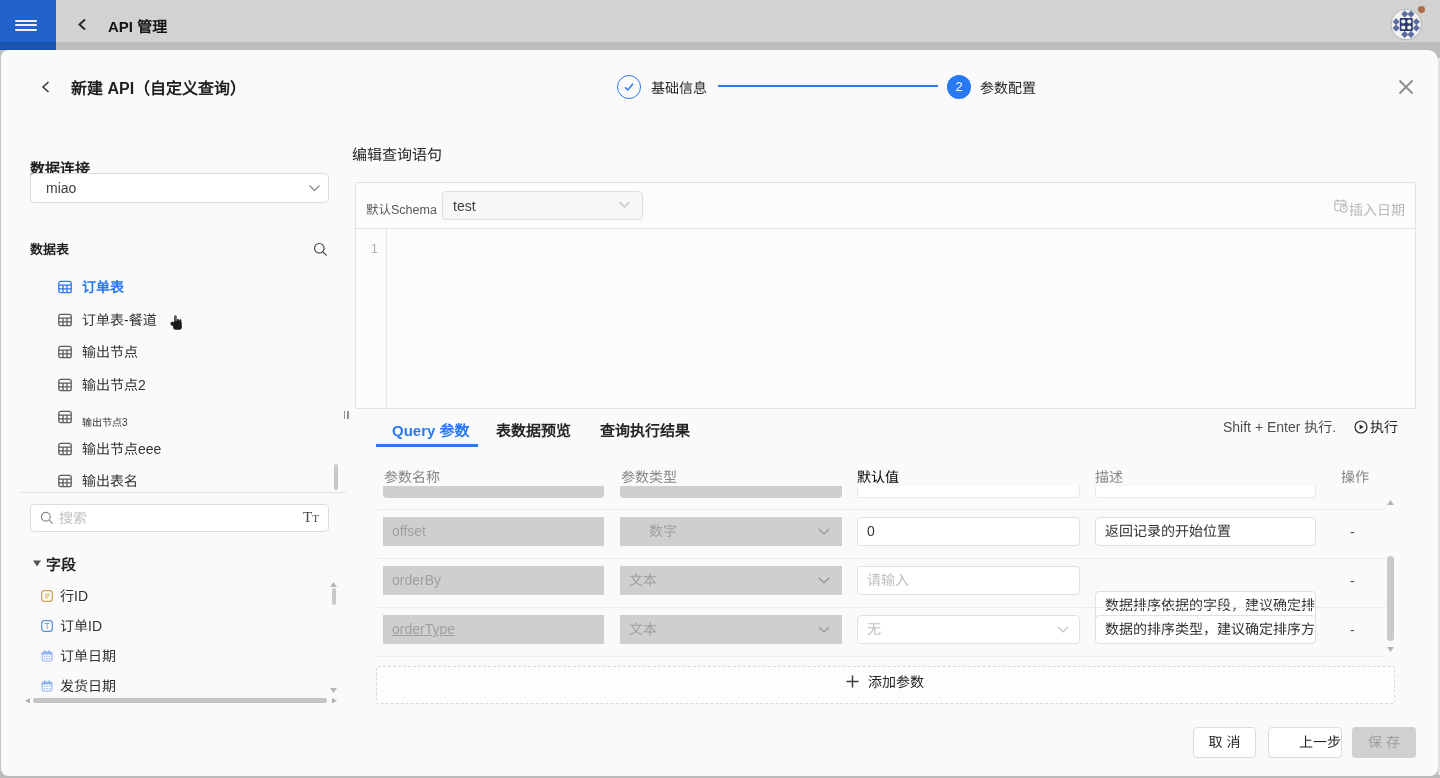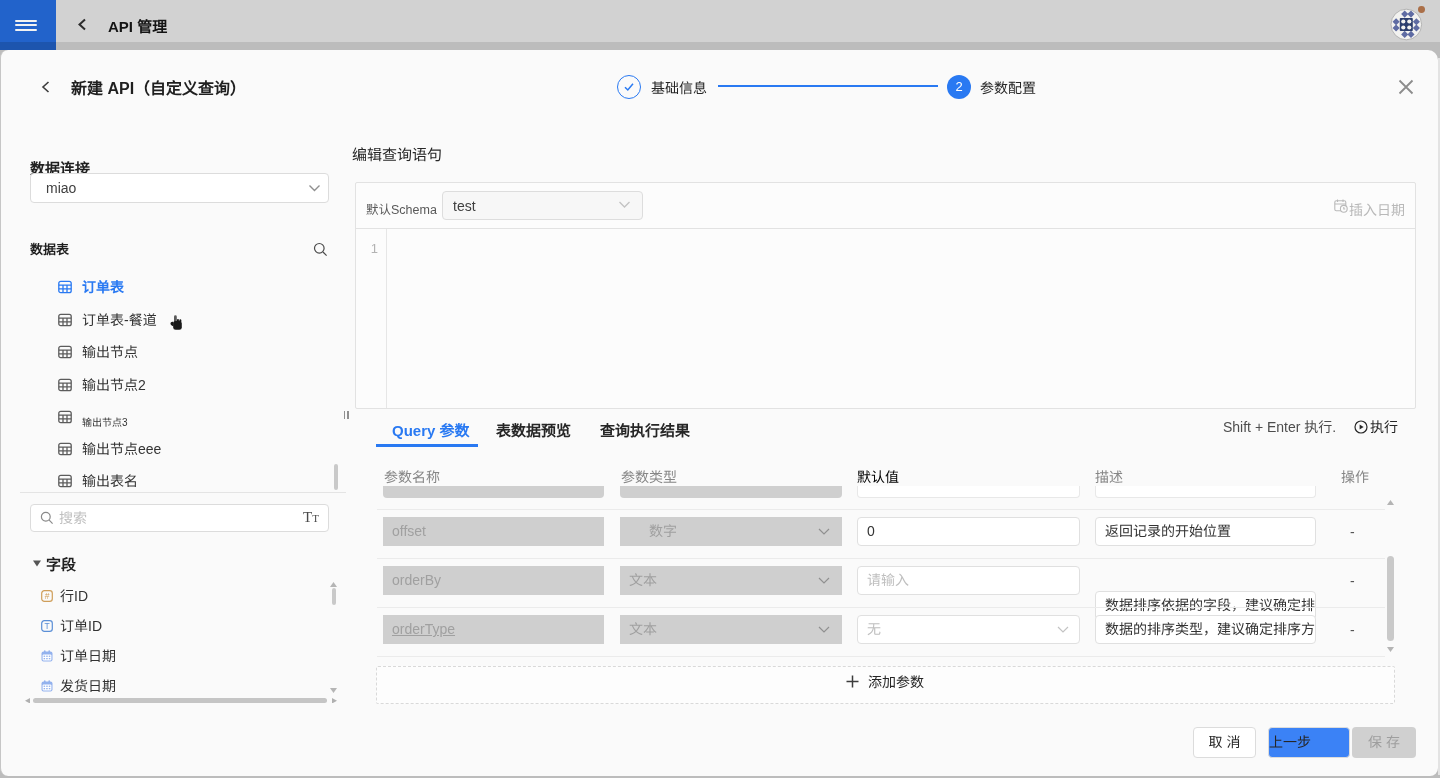--- a/index.html
+++ b/index.html
@@ -288,14 +288,14 @@
     <path d="M0 0 L7 0 L3.5 5 Z" fill="#b4b4b4"></path>
   </svg>
 
 <div class="abs" style="left:376px;top:666px;width:1019px;height:38px;border:1px dashed #d9d9d9;border-radius:2px;background:#fdfdfd;"></div>
 <svg class="abs" style="left:845.5px;top:674.5px;" width="13" height="13" viewBox="0 0 13 13">
     <path d="M6.5 0.5 L6.5 12.5 M0.5 6.5 L12.5 6.5" stroke="#3c3c3c" stroke-width="1.5"></path>
   </svg>
 <div class="abs" style="left:868px;top:671px;font-size:14px;color:#262626;">添加参数</div>
 
 <div class="abs" style="left:1193px;top:727px;width:63px;height:31px;background:#fff;border:1px solid #dcdcdc;border-radius:4px;font-size:14px;color:#262626;text-align:center;line-height:29px;">取 消</div>
-<div class="abs" style="left:1268px;top:727px;width:82px;height:31px;background:#3b82f6;border:1px solid #dcdcdc;border-radius:4px;font-size:14px;color:#262626;text-align:left;line-height:29px;">上一步</div>
+<div class="abs" style="left:1268px;top:727px;width:74px;height:31px;background:#ffffff;border:1px solid #dcdcdc;border-radius:4px;font-size:14px;color:#262626;text-align:right;line-height:29px;">上一步</div>
 <div class="abs" style="left:1352px;top:727px;width:64px;height:31px;background:#d0d0d0;border-radius:4px;font-size:14px;color:#9e9e9e;text-align:center;line-height:31px;">保 存</div>
 
 </body></html>

